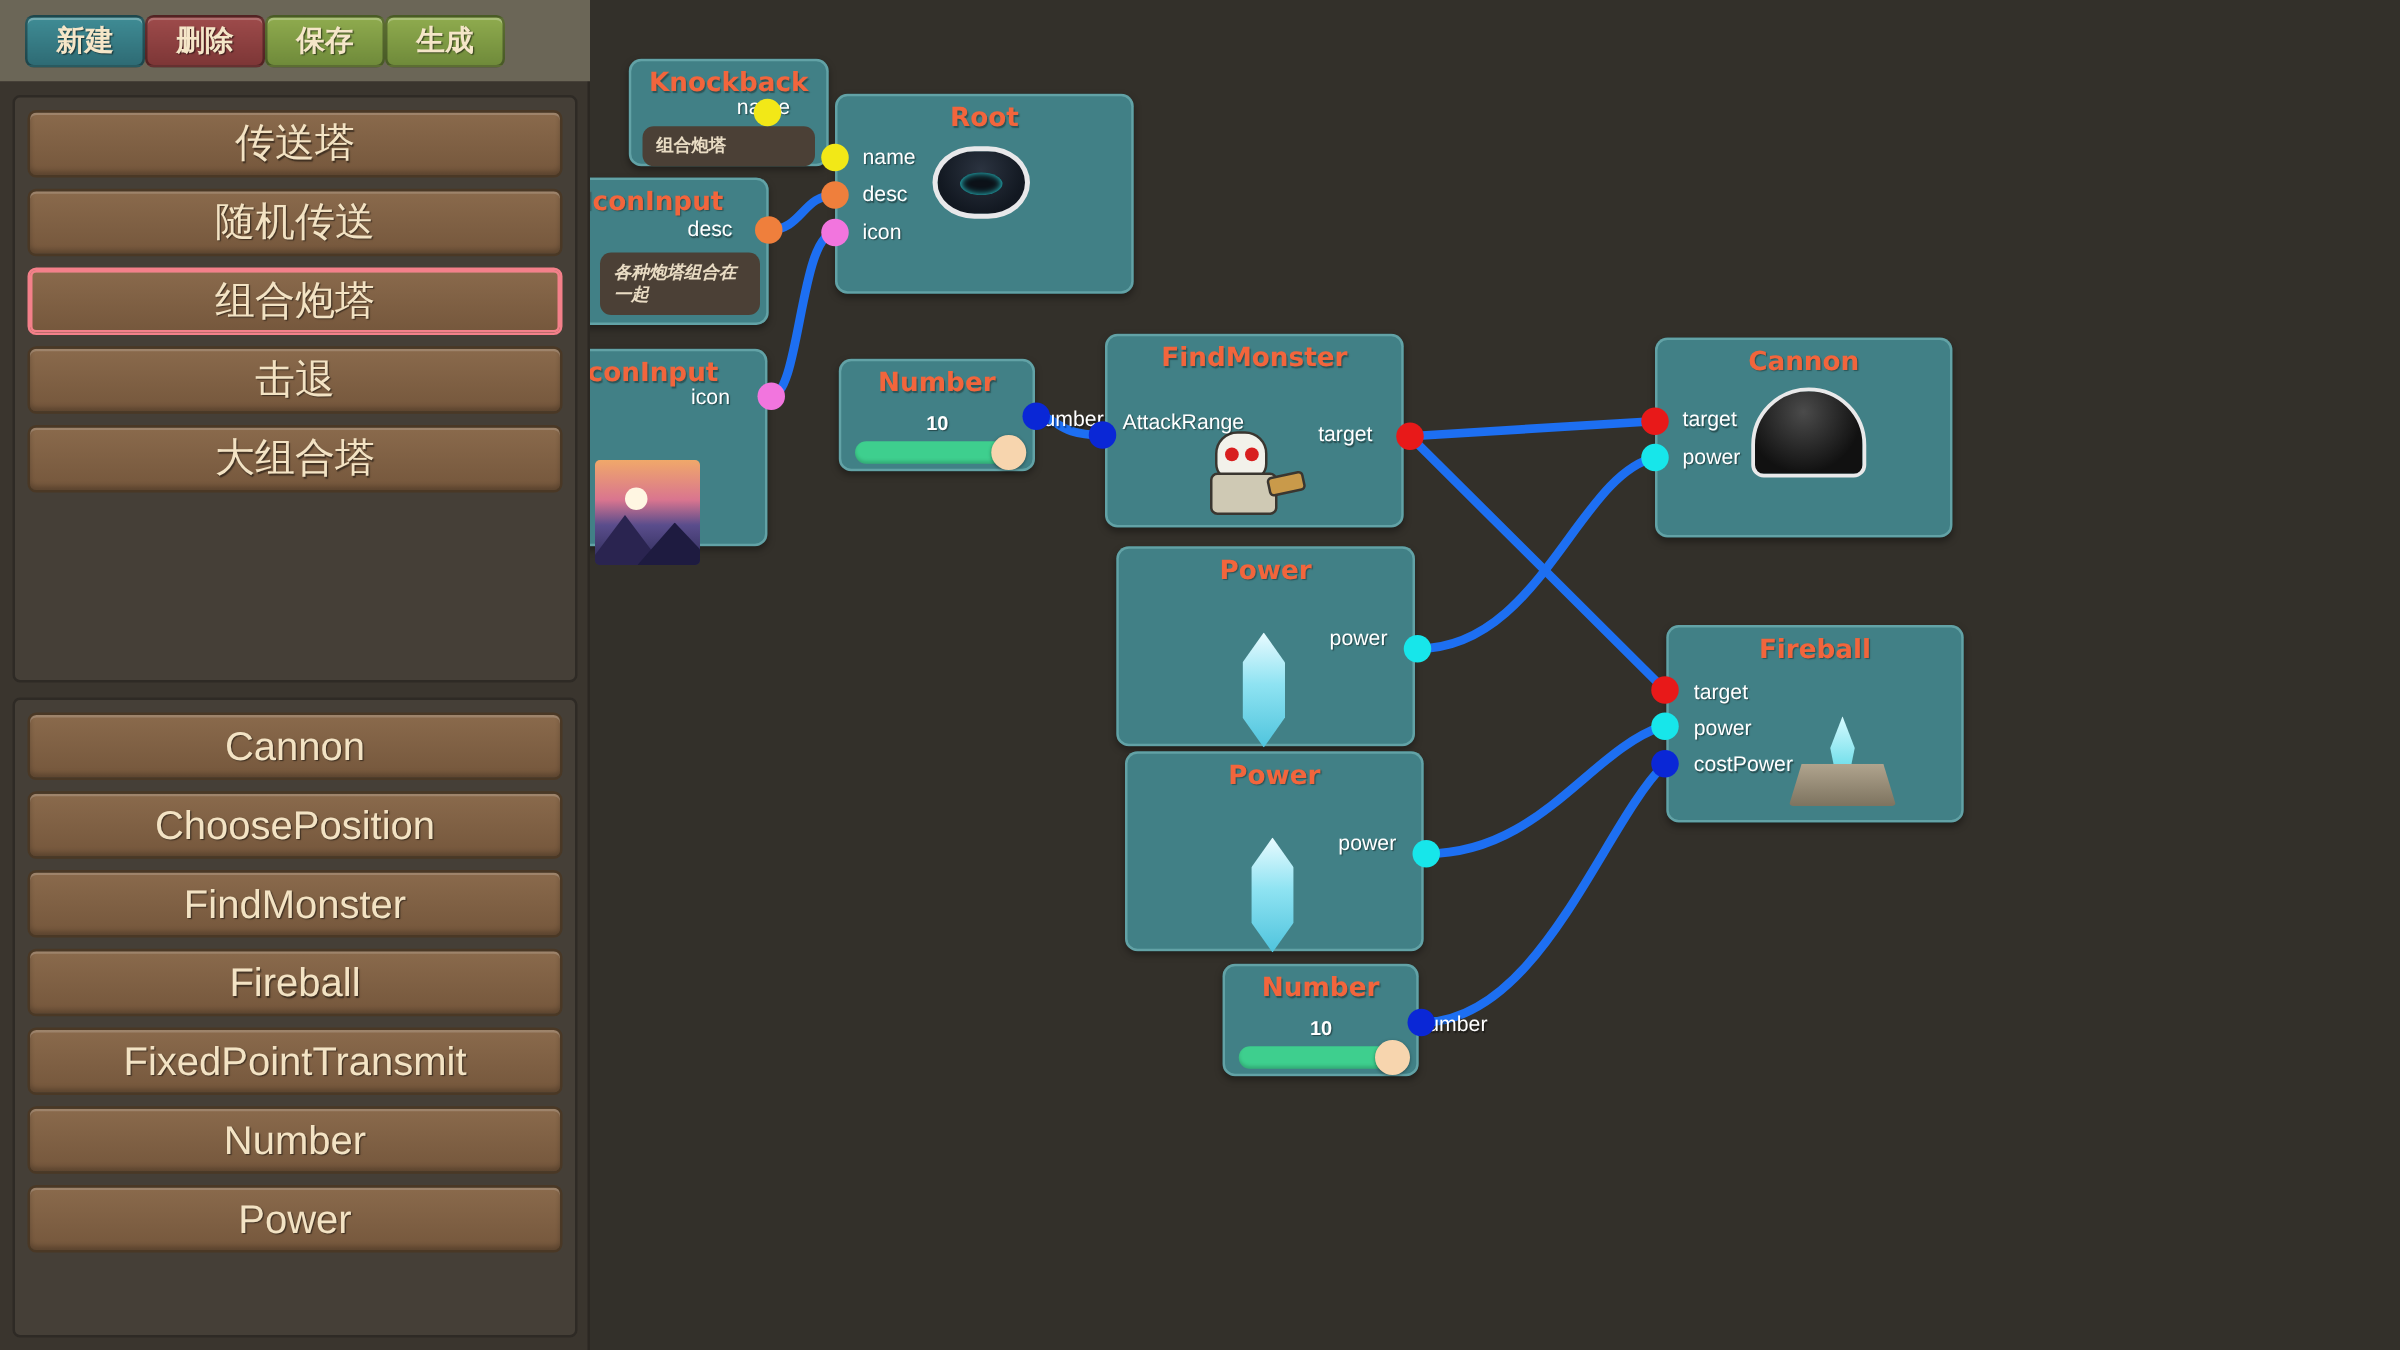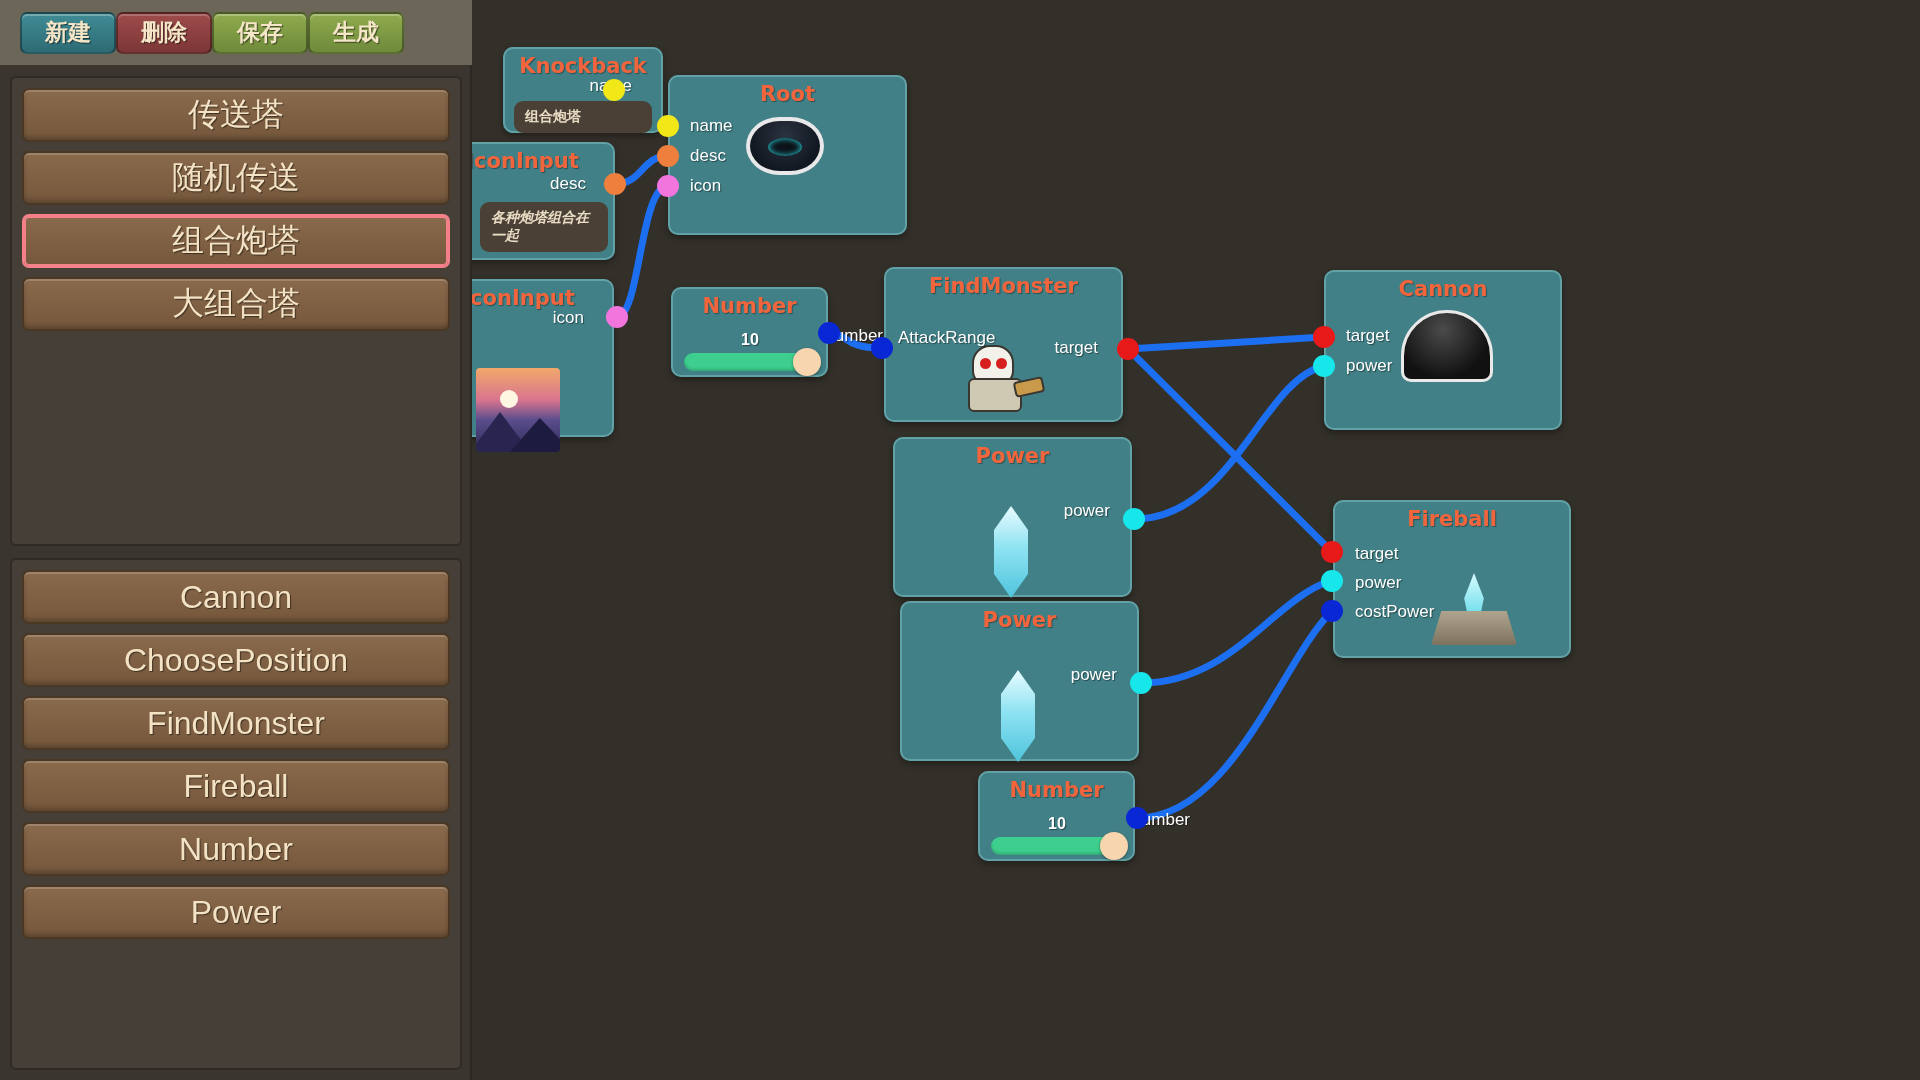--- a/index.html
+++ b/index.html
@@ -219,28 +219,30 @@
       <div class="tbtn teal">新建</div>
       <div class="tbtn red">删除</div>
       <div class="tbtn green">保存</div>
       <div class="tbtn green">生成</div>
     </div>
 
     <div class="list-box top">
       <div class="litem">传送塔</div>
       <div class="litem">随机传送</div>
       <div class="litem selected">组合炮塔</div>
+      <div class="litem">击退</div>
       <div class="litem">大组合塔</div>
     </div>
 
     <div class="list-box bottom">
       <div class="litem">Cannon</div>
       <div class="litem">ChoosePosition</div>
       <div class="litem">FindMonster</div>
       <div class="litem">Fireball</div>
+      <div class="litem">FixedPointTransmit</div>
       <div class="litem">Number</div>
       <div class="litem">Power</div>
     </div>
   </div>
 
   <div class="header-title">当前图纸生成物品需要消耗金币:220</div>
 
   <div class="close-btn">
     <svg viewBox="0 0 40 40">
       <line x1="10" y1="10" x2="30" y2="30" stroke="#2b2b2b" stroke-width="6" stroke-linecap="round"></line>

